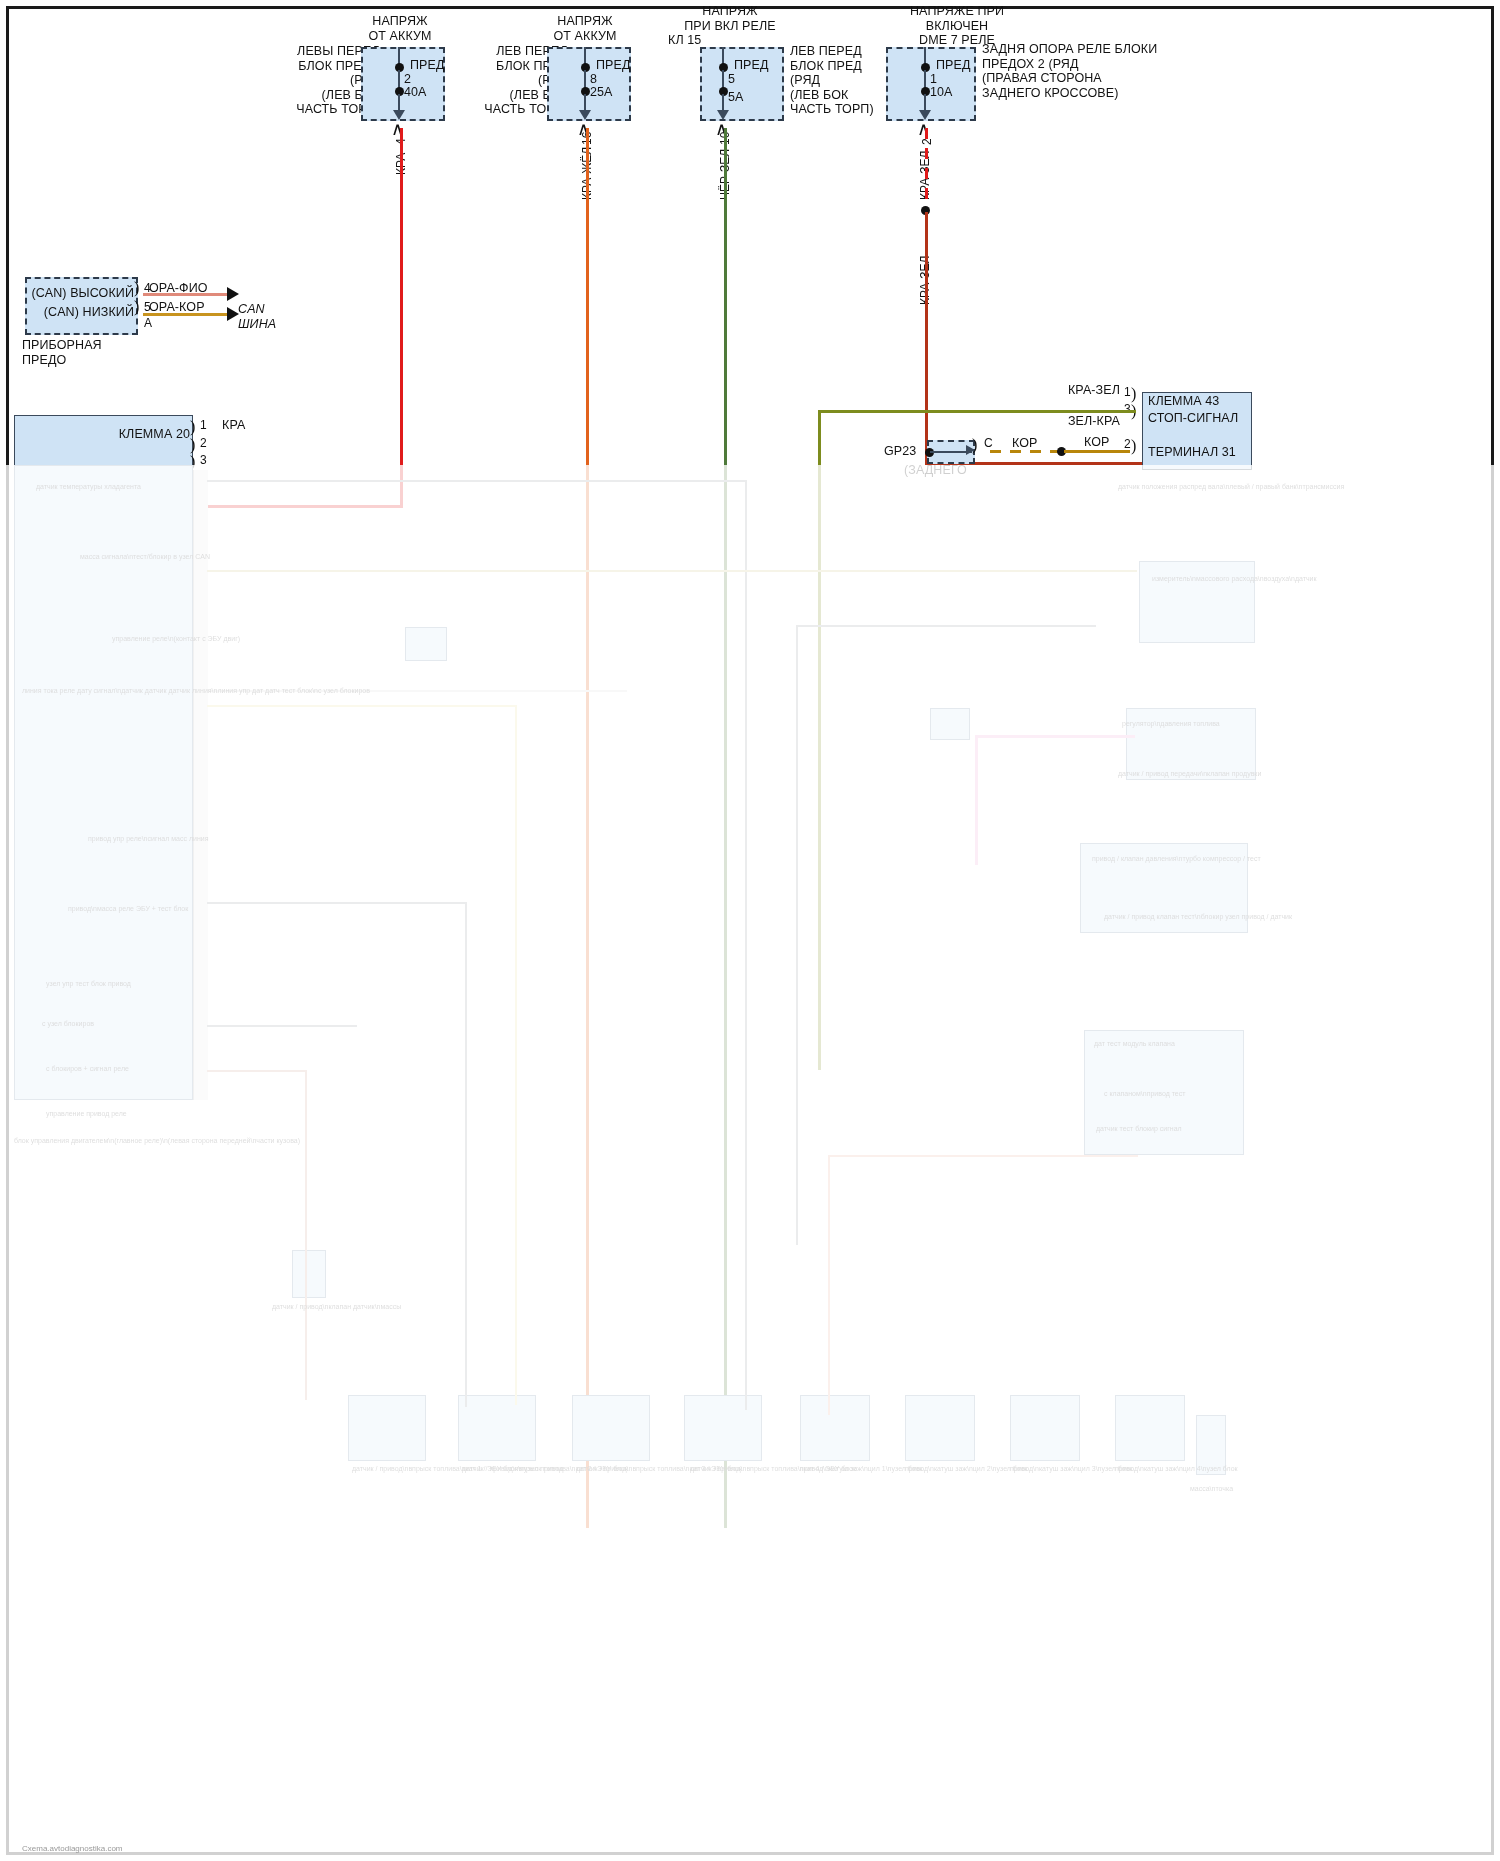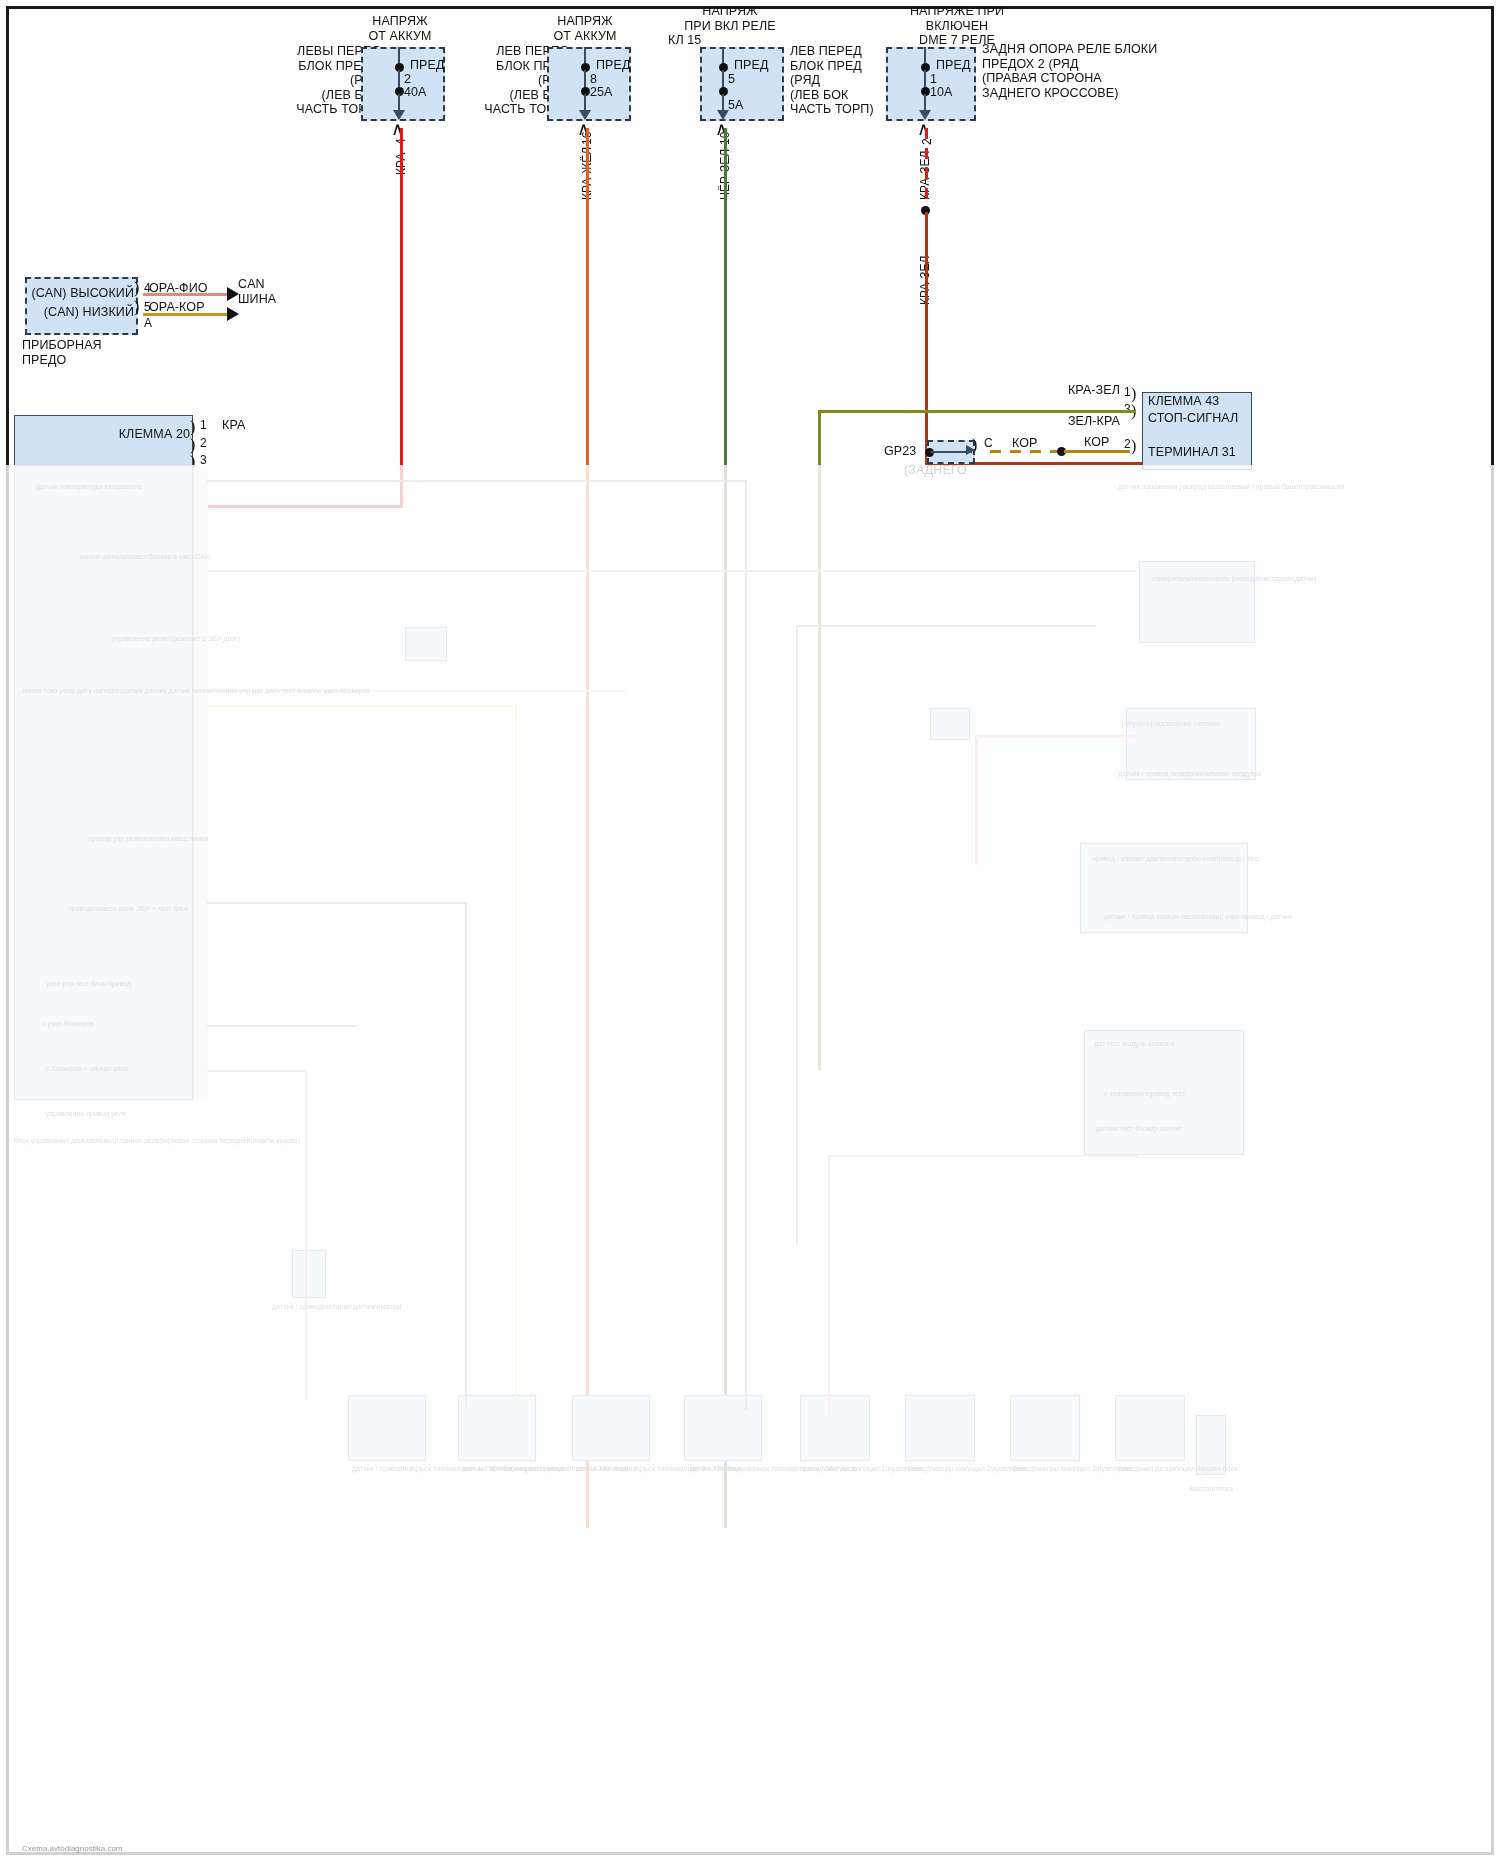--- a/index.html
+++ b/index.html
@@ -97,21 +97,21 @@
 (ЛЕВ БОК
 ЧАСТЬ ТОРП)</div>
     <div class="wire v" style="left:722px;top:47px;height:20px;background:#3b4a5c;width:1.6px;"></div>
     <div class="dot" style="left:719px;top:63px;"></div>
     <div class="wire v" style="left:722px;top:70px;height:20px;background:#3b4a5c;width:1.6px;"></div>
     <div class="dot" style="left:719px;top:87px;"></div>
     <div class="wire v" style="left:722px;top:94px;height:18px;background:#3b4a5c;width:1.6px;"></div>
     <div class="arrow-d" style="left:717px;top:110px;"></div>
     <div class="lbl" style="left:734px;top:58px;">ПРЕД</div>
     <div class="lbl" style="left:728px;top:72px;">5</div>
-    <div class="lbl" style="left:728px;top:98px;">5А</div>
+    <div class="lbl" style="left:728px;top:90px;">5А</div>
     <div class="conn" style="left:715px;top:118px;">∧</div>
     <div class="vert" style="left:718px;top:145px;">10</div>
     <div class="vert" style="left:718px;top:200px;">ЧЁР-ЗЕЛ</div>
     <div class="wire v" style="left:724px;top:128px;height:1400px;background:#4f7a3a;"></div>
   </div>
 
   <div>
     <div class="lbl c" style="left:862px;top:4px;width:190px;">НАПРЯЖЕ ПРИ
 ВКЛЮЧЕН
 DME 7 РЕЛЕ</div>
@@ -149,21 +149,21 @@
     <div class="conn" style="left:134px;top:298px;font-size:16px;">)</div>
     <div class="pin" style="left:144px;top:281px;">4</div>
     <div class="pin" style="left:144px;top:300px;">5</div>
     <div class="pin" style="left:144px;top:316px;">А</div>
     <div class="wire h" style="left:143px;top:293px;width:88px;background:#e08a7a;"></div>
     <div class="wire h" style="left:143px;top:313px;width:88px;background:#c8941f;"></div>
     <div class="lbl" style="left:149px;top:281px;">ОРА-ФИО</div>
     <div class="lbl" style="left:149px;top:300px;">ОРА-КОР</div>
     <div class="arrow-r" style="left:227px;top:287px;"></div>
     <div class="arrow-r" style="left:227px;top:307px;"></div>
-    <div class="lbl" style="left:238px;top:277px;">CAN
+    <div class="lbl" style="left:238px;top:302px;font-style:italic;">CAN
 ШИНА</div>
     <div class="lbl" style="left:22px;top:338px;">ПРИБОРНАЯ
 ПРЕДО</div>
   </div>
 
   <div>
     <div class="solidbox" style="left:14px;top:415px;width:179px;height:685px;"></div>
     <div class="lbl r" style="left:40px;top:427px;width:150px;">КЛЕММА 20</div>
     <div class="conn" style="left:190px;top:418px;font-size:16px;">)</div>
     <div class="conn" style="left:190px;top:436px;font-size:16px;">)</div>

